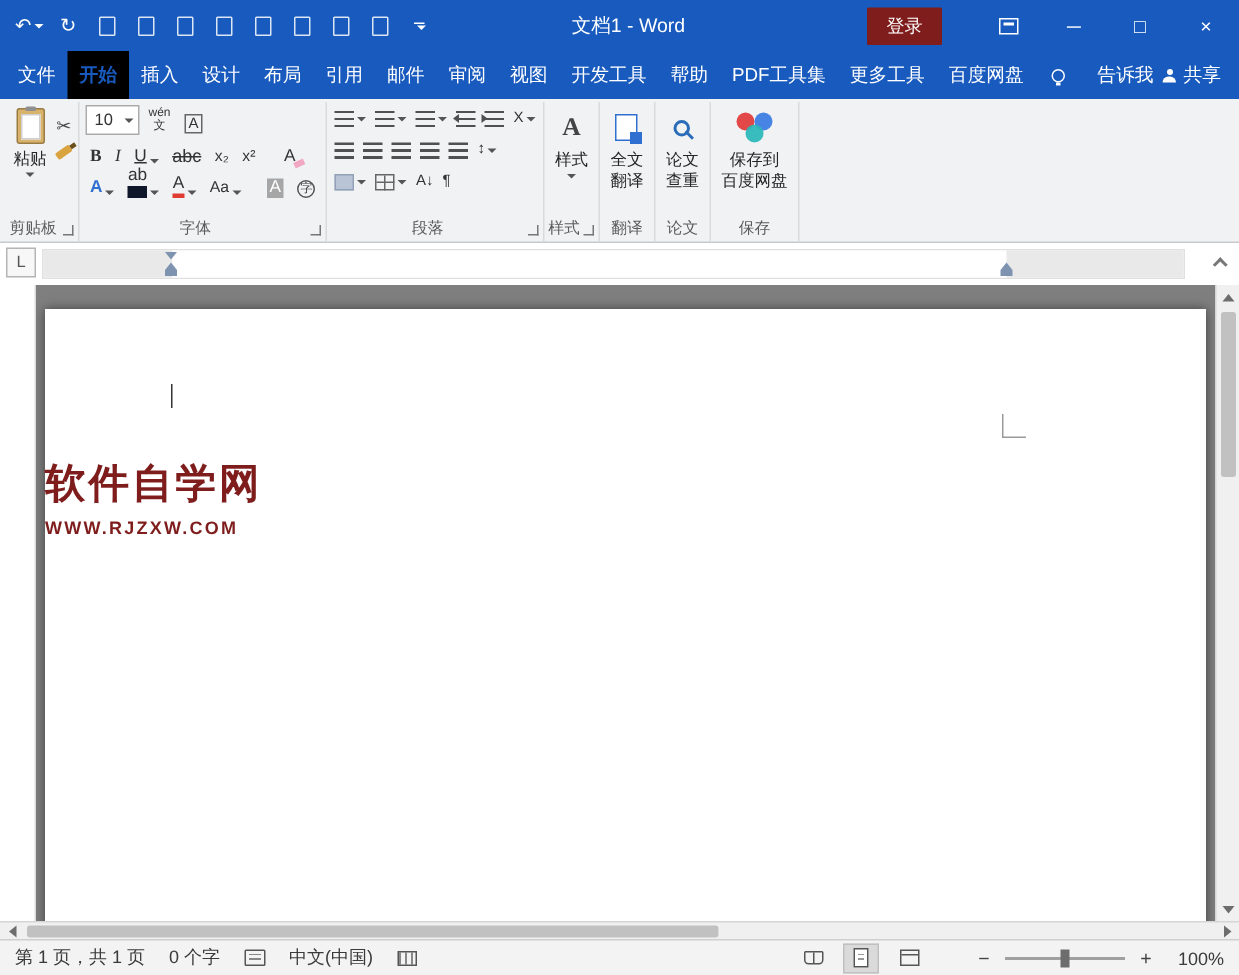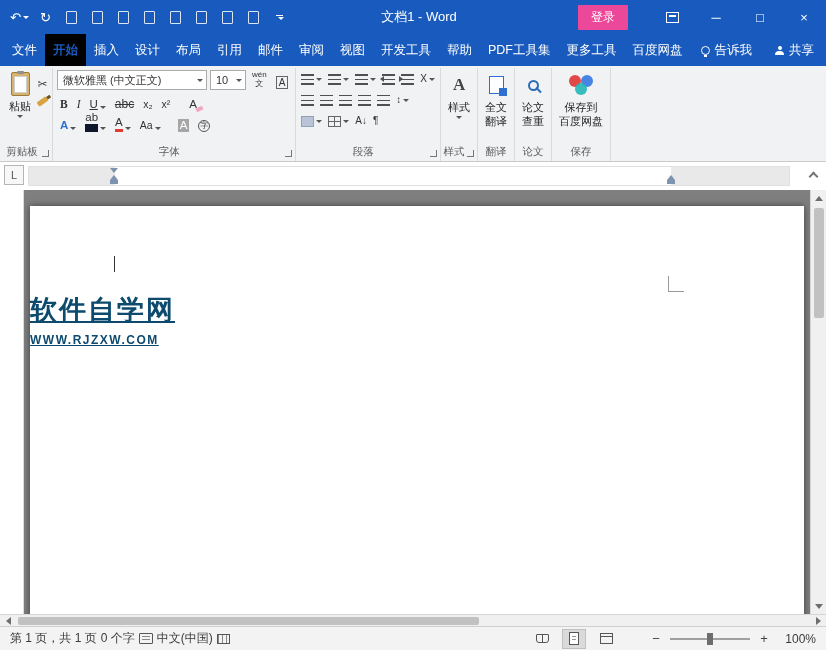--- a/index.html
+++ b/index.html
@@ -11,30 +11,30 @@
 .qat{display:flex;align-items:center;padding-left:8px;gap:3px;}
 .qbtn{min-width:23px;height:24px;display:flex;align-items:center;justify-content:center;font-size:13px;color:#fff;}
 .qbtn .qshape{width:11px;height:13px;border:1px solid rgba(255,255,255,.85);border-radius:1px;display:inline-block;}
 .qbtn.has-glyph .qshape{border:none;width:auto;height:auto;}
 .dd{width:0;height:0;border-left:3px solid transparent;border-right:3px solid transparent;border-top:3px solid currentColor;display:inline-block;}
 .qbtn .dd{margin-left:2px;}
 .qmore{display:flex;flex-direction:column;align-items:center;gap:1px;width:18px;}
 .qmore i{display:block;width:7px;height:1px;background:#fff;}
 .title{position:absolute;left:12px;right:0;text-align:center;font-size:13px;pointer-events:none;}
 .tbright{position:absolute;right:0;top:0;height:34px;display:flex;align-items:center;}
-.login{background:#ec4899;padding:4px 13px;font-size:12px;margin-right:22px;border-radius:1px;}
+.login{background:#7f1d1d;padding:4px 13px;font-size:12px;margin-right:22px;border-radius:1px;}
 .wbtn{width:44px;height:34px;display:flex;align-items:center;justify-content:center;font-size:13px;}
 .ropts{width:13px;height:11px;border:1px solid #fff;position:relative;}
 .ropts::after{content:"";position:absolute;left:2px;top:2px;right:2px;height:2px;background:#fff;}
 
 
 .tabbar{flex:0 0 32px;height:32px;background:#185abd;display:flex;align-items:flex-end;color:#fff;padding-left:4px;}
 .tab{padding:0 8px;height:32px;line-height:32px;font-size:12.5px;white-space:nowrap;}
 .tab.active{background:#000000;color:#185abd;font-weight:700;}
-.tellme{display:flex;align-items:center;gap:5px;height:32px;font-size:12.5px;margin-left:10px;white-space:nowrap;}
+.tellme{display:flex;align-items:center;gap:22px;height:32px;font-size:12.5px;margin-left:10px;white-space:nowrap;}
 .bulb{width:9px;height:9px;border:1px solid #fff;border-radius:50%;position:relative;}
 .bulb::after{content:"";position:absolute;left:2px;bottom:-3px;width:3px;height:2px;background:#fff;}
 .share{margin-left:auto;display:flex;align-items:center;gap:5px;height:32px;font-size:12.5px;margin-right:12px;white-space:nowrap;}
 .person{width:9px;height:9px;position:relative;}
 .person::before{content:"";position:absolute;left:2.5px;top:0;width:4px;height:4px;border-radius:50%;background:#fff;}
 .person::after{content:"";position:absolute;left:0;bottom:0;width:9px;height:4px;border-radius:4px 4px 0 0;background:#fff;}
 
 
 .ribbon{flex:0 0 96px;height:96px;background:#f1f2f4;border-bottom:1px solid #c8c9cb;display:flex;align-items:stretch;padding:2px 0 0 2px;overflow:hidden;}
 .rgroup{position:relative;border-right:1px solid #d9dadc;padding:2px 4px 17px 4px;display:flex;align-items:flex-start;}
@@ -129,40 +129,40 @@
 .collapse{position:absolute;right:9px;top:11px;width:7px;height:7px;border-left:2px solid #777;border-top:2px solid #777;transform:rotate(45deg);}
 
 
 .main{flex:1 1 auto;min-height:0;display:flex;}
 .vruler{flex:0 0 24px;background:#fff;border-right:1px solid #dcdcdc;display:flex;flex-direction:column;align-items:center;padding-top:26px;gap:31px;font-size:9px;color:#333;}
 .vnum{line-height:1;}
 .canvas{flex:1 1 auto;background:#7f7f7f;position:relative;overflow:hidden;}
 .page{position:absolute;left:6px;right:6px;top:16px;bottom:-20px;background:#fff;box-shadow:0 0 7px rgba(0,0,0,.5);}
 .cursor{position:absolute;left:84px;top:50px;width:1px;height:16px;background:#333;}
 .crop{position:absolute;left:638px;top:70px;width:16px;height:16px;border-left:1px solid #9a9a9a;border-bottom:1px solid #9a9a9a;}
-.wm{position:absolute;left:0;top:86px;color:#0c4a6e;text-decoration:underline;}
+.wm{position:absolute;left:0;top:98px;color:#7f1d1d;}
 .wm-title{font-size:27px;font-weight:700;letter-spacing:2px;white-space:nowrap;}
 .wm-url{font-size:12px;font-weight:700;letter-spacing:1.5px;margin-top:5px;white-space:nowrap;}
 .vscroll{flex:0 0 16px;background:#f0f0f0;border-left:1px solid #d5d5d5;display:flex;flex-direction:column;align-items:center;}
 .sarrow{height:16px;width:100%;display:flex;align-items:center;justify-content:center;}
 .tri-up{width:0;height:0;border-left:4px solid transparent;border-right:4px solid transparent;border-bottom:5px solid #6d6d6d;}
 .tri-down{width:0;height:0;border-left:4px solid transparent;border-right:4px solid transparent;border-top:5px solid #6d6d6d;}
 .tri-left{width:0;height:0;border-top:4px solid transparent;border-bottom:4px solid transparent;border-right:5px solid #6d6d6d;}
 .tri-right{width:0;height:0;border-top:4px solid transparent;border-bottom:4px solid transparent;border-left:5px solid #6d6d6d;}
 .vtrack{flex:1;width:100%;display:flex;flex-direction:column;align-items:center;}
 .vthumb{width:10px;height:110px;background:#c1c1c1;border-radius:2px;margin-top:2px;}
 
 
 .hscroll{flex:0 0 12px;height:12px;background:#f0f0f0;border-top:1px solid #d5d5d5;display:flex;align-items:center;}
 .harrow{width:16px;height:100%;display:flex;align-items:center;justify-content:center;}
 .htrack{flex:1;height:100%;display:flex;align-items:center;}
 .hthumb{width:58%;height:8px;background:#c1c1c1;border-radius:2px;margin-left:2px;}
 
 
-.statusbar{flex:0 0 24px;height:24px;background:#f3f3f4;border-top:1px solid #cfcfcf;display:flex;align-items:center;font-size:12px;color:#3a3a3a;padding:0 10px;gap:4px;}
+.statusbar{flex:0 0 24px;height:24px;background:#f3f3f4;border-top:1px solid #cfcfcf;display:flex;align-items:center;font-size:12px;color:#3a3a3a;padding:0 10px;gap:16px;}
 .sb-item{white-space:nowrap;}
 .proof{width:14px;height:11px;border:1px solid #555;border-radius:1px;position:relative;}
 .proof::after{content:"";position:absolute;left:2px;top:2px;right:2px;height:5px;background:repeating-linear-gradient(to bottom,#888 0 1px,transparent 1px 3px);}
 .inputico{width:13px;height:10px;border:1px solid #555;background:repeating-linear-gradient(to right,#888 0 1px,transparent 1px 4px);}
 .sb-right{margin-left:auto;display:flex;align-items:center;gap:8px;}
 .vbtn{width:24px;height:20px;display:flex;align-items:center;justify-content:center;}
 .vbtn.active{background:#dadada;border:1px solid #c0c0c0;}
 .ico-read{width:13px;height:9px;border:1px solid #555;border-radius:1px 1px 3px 3px;position:relative;}
 .ico-read::after{content:"";position:absolute;left:5px;top:0;bottom:0;width:1px;background:#555;}
 .ico-print{width:10px;height:13px;border:1px solid #555;background:#fff;position:relative;}
@@ -278,24 +278,20 @@
             <span class="pbrush"></span>
           </span>
       </div>
       <span class="glabel">剪贴板</span>
       <span class="launcher"></span>
     </div>
 
     <div class="rgroup">
       <div class="fg">
         <div class="frow">
-          <div class="combo fname">
-              <span>微软雅黑 (中文正文)</span>
-              <span class="dd"></span>
-            </div>
           <div class="combo fsize">
               <span>10</span>
               <span class="dd"></span>
             </div>
           <span class="pybtn">
               <span>wén</span>
               <span>文</span>
             </span>
           <span class="fbtn cbbtn">
               <span class="fglyph">A</span>

